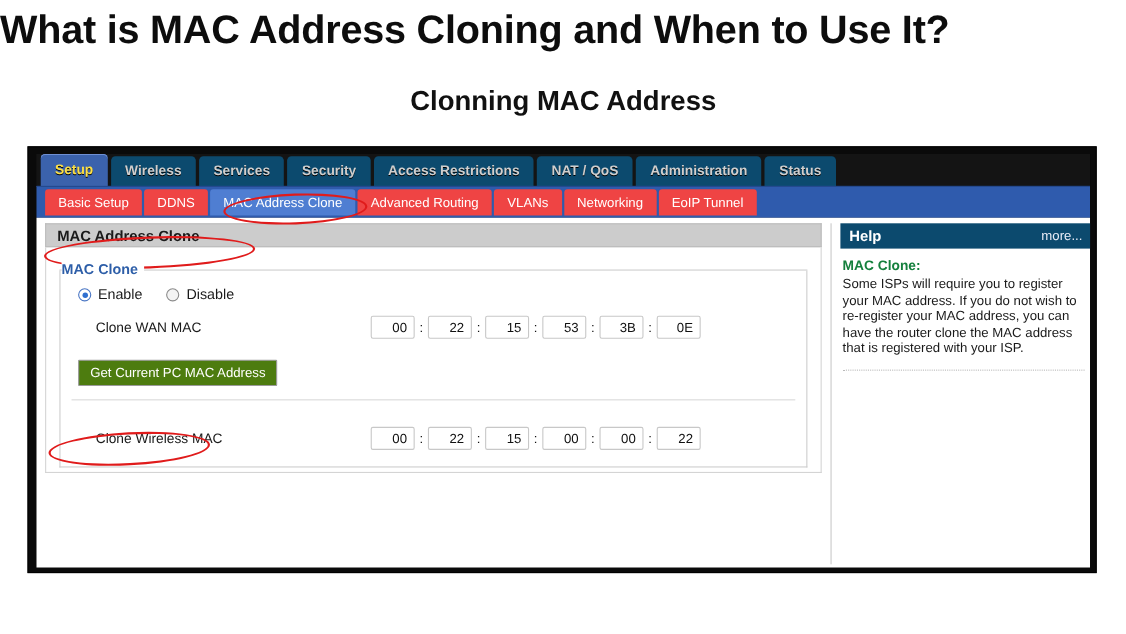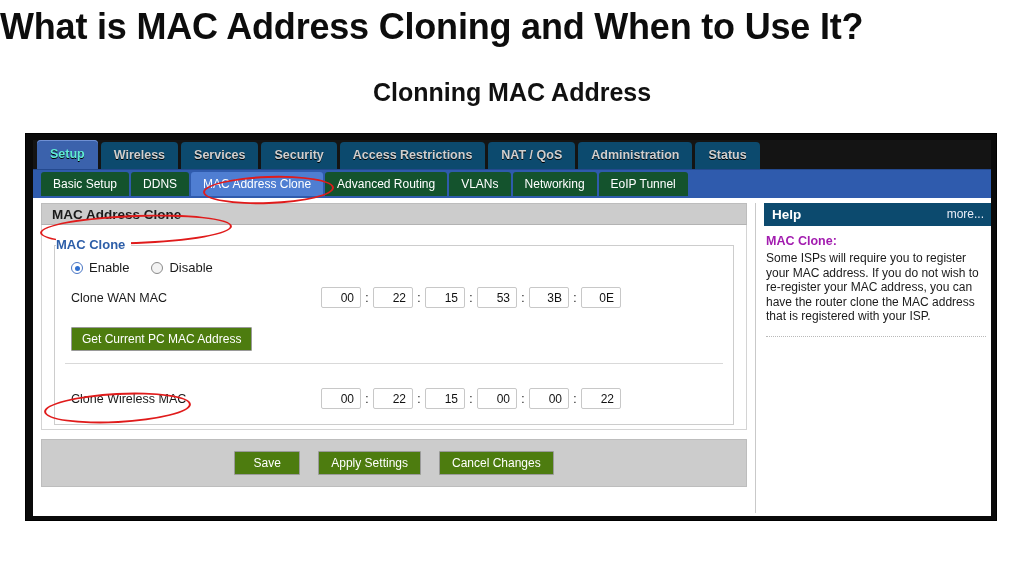--- a/index.html
+++ b/index.html
@@ -38,32 +38,32 @@
     white-space:nowrap;font-size:0;
   }
   .tab-main{
     display:inline-block;height:27px;line-height:27px;margin-right:3px;
     padding:0 13px;background:#0c4a6e;color:#cfcfcf;
     font-size:12.5px;font-weight:bold;font-family:"Liberation Sans",sans-serif;
     border-radius:4px 4px 0 0;vertical-align:bottom;
     text-shadow:0 1px 0 #000;box-sizing:border-box;
   }
   .tab-main.active{
-    background:#3b62ac;color:#5eead4;height:29px;line-height:29px;
+    background:#3b62ac;color:#fde047;height:29px;line-height:29px;
     box-shadow:inset 0 1px 0 #6f90d4;
   }
 
   
   .tabrow-sub{
     position:relative;height:28px;background:#2f5bad;padding-left:8px;
     white-space:nowrap;font-size:0;border-top:1px solid #24498e;
   }
   .tab-sub{
     display:inline-block;height:24px;line-height:24px;margin:2px 2px 0 0;
-    padding:0 12px;background:#14532d;color:#ffffff;
+    padding:0 12px;background:#ef4444;color:#ffffff;
     font-size:12px;font-family:"Liberation Sans",sans-serif;
     border-radius:3px 3px 0 0;vertical-align:bottom;box-sizing:border-box;
   }
   .tab-sub.active{background:#4f7ed2;}
 
   
   .router-body{
     position:relative;height:319px;background:#ffffff;
     padding:0;display:block;
   }
@@ -108,21 +108,21 @@
     border:1px solid #8a8a8a;background:#f3f3f3;vertical-align:-2px;margin-right:6px;
     box-sizing:border-box;position:relative;
   }
   .radio-dot.on{border-color:#4a76c4;background:#ffffff;}
   .radio-dot.on::after{
     content:"";position:absolute;left:2.5px;top:2.5px;width:5px;height:5px;
     border-radius:50%;background:#2f6fd0;
   }
   .radio-label{font-size:13px;color:#1a1a1a;}
 
-  .field-row{position:relative;height:26px;margin:12px 0 0 6px;}
+  .field-row{position:relative;height:26px;margin:12px 0 0 22px;}
   .field-label{
     position:absolute;left:0;top:4px;font-size:12.5px;color:#1a1a1a;white-space:nowrap;
   }
   .mac-group{position:absolute;left:250px;top:0;font-size:0;white-space:nowrap;}
   .mac-cell{
     display:inline-block;width:40px;height:21px;line-height:21px;
     border:1px solid #c8c8c8;background:#ffffff;color:#111;
     font-size:12px;text-align:right;padding-right:6px;box-sizing:border-box;
     vertical-align:middle;border-radius:2px;font-family:"Liberation Sans",sans-serif;
   }
@@ -149,21 +149,21 @@
   
   .help-head{
     height:23px;line-height:23px;background:#0c4a6e;color:#ffffff;
     font-size:13.5px;font-weight:bold;padding:0 8px;box-sizing:border-box;
     position:relative;
   }
   .help-more{
     position:absolute;right:8px;top:0;font-size:12px;font-weight:normal;color:#e8ecf7;
   }
   .help-body{padding:8px 6px 0 2px;}
-  .help-term{font-size:12.5px;font-weight:bold;color:#a21caf;margin-bottom:3px;}
+  .help-term{font-size:12.5px;font-weight:bold;color:#15803d;margin-bottom:3px;}
   .help-text{font-size:12px;color:#1a1a1a;line-height:14.5px;}
   .help-sep{border-top:1px dotted #b9b9b9;margin-top:12px;}
 
   
   .ellipse{
     position:absolute;border:2.5px solid #e01b1b;border-radius:50%;
     pointer-events:none;background:transparent;
   }
   .ell-tab{left:203px;top:176px;width:127px;height:24px;transform:rotate(-2deg);}
   .ell-head{left:40px;top:215px;width:188px;height:25px;transform:rotate(-2deg);}
@@ -237,23 +237,20 @@
               <div class="field-row" style="margin-top:24px;">
                 <div class="field-label">Clone Wireless MAC</div>
                 <div class="mac-group">
                   <span class="mac-cell">00</span><span class="mac-sep">:</span><span class="mac-cell">22</span><span class="mac-sep">:</span><span class="mac-cell">15</span><span class="mac-sep">:</span><span class="mac-cell">00</span><span class="mac-sep">:</span><span class="mac-cell">00</span><span class="mac-sep">:</span><span class="mac-cell">22</span>
                 </div>
               </div>
 
             </div>
           </div>
 
-          <div class="actionbar">
-            <span class="btn">Save</span><span class="btn">Apply Settings</span><span class="btn">Cancel Changes</span>
-          </div>
 
         </div>
 
         <div class="col-help">
           <div class="help-head">
             <span>Help</span>
             <span class="help-more">more...</span>
           </div>
           <div class="help-body">
             <div class="help-term">MAC Clone:</div>

